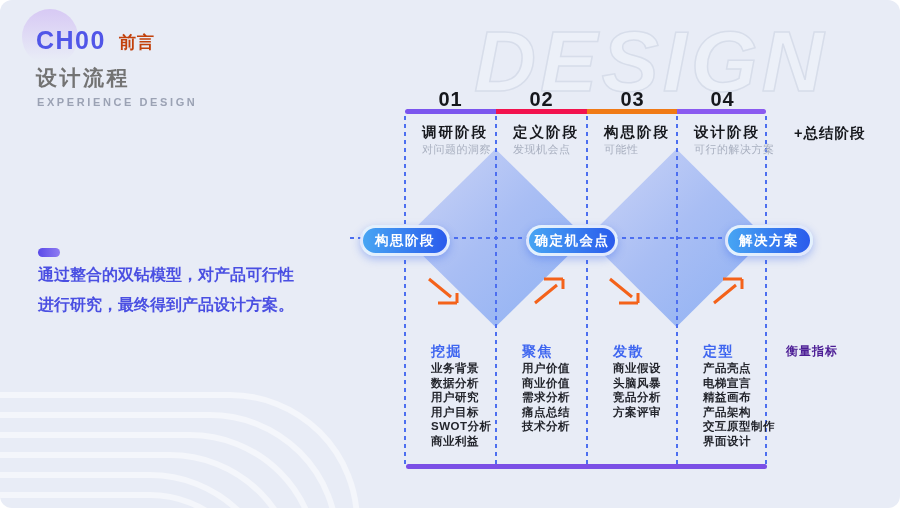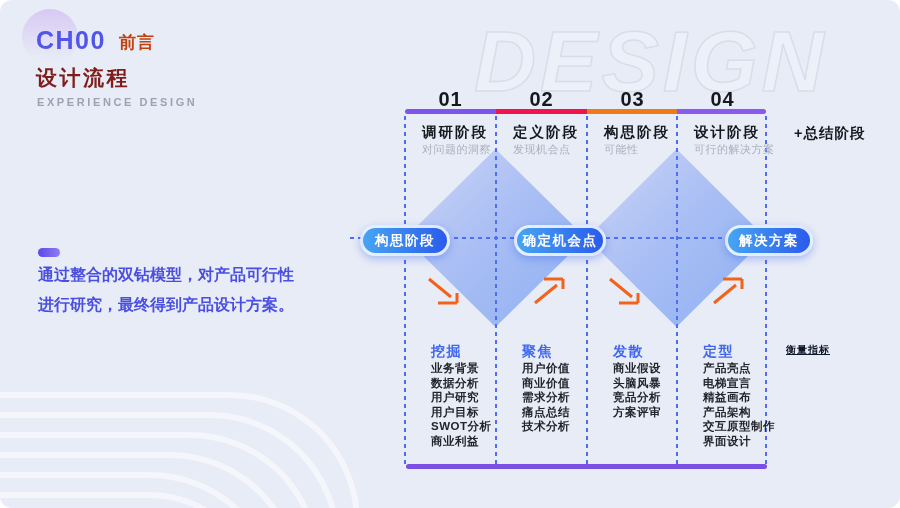--- a/index.html
+++ b/index.html
@@ -12,21 +12,21 @@
              color:#ECF0F8;-webkit-text-stroke:1.5px #D7DDEA;z-index:0;white-space:nowrap;}
   .contours{left:-300px;top:392px;width:660px;height:420px;z-index:0;}
   .ring{position:absolute;border:6px solid rgba(255,255,255,0.5);border-radius:130px;}
   .r0{inset:0;} .r1{inset:20px;} .r2{inset:40px;} .r3{inset:60px;} .r4{inset:80px;} .r5{inset:100px;}
 
   
   .deco-circle{left:22px;top:9px;width:56px;height:56px;border-radius:50%;
                background:linear-gradient(180deg,#D7C9F4 0%,rgba(232,226,248,0.05) 90%);z-index:1;}
   .chapter{left:36px;top:26px;font-size:25px;font-weight:800;color:#5156E8;letter-spacing:1.5px;z-index:2;}
   .badge{left:119px;top:31px;font-size:17px;font-weight:800;color:#c2410c;letter-spacing:1px;z-index:2;}
-  .main-title{left:36px;top:64px;font-size:21px;font-weight:800;color:#7f1d1d;letter-spacing:2.5px;z-index:2;}
+  .main-title{left:36px;top:64px;font-size:21px;font-weight:800;color:#737373;letter-spacing:2.5px;z-index:2;}
   .subtitle{left:37px;top:96px;font-size:11px;font-weight:700;color:#9BA2B4;letter-spacing:2.6px;z-index:2;}
 
   
   .intro-dash{left:38px;top:248px;width:22px;height:9px;border-radius:4.5px;
               background:linear-gradient(90deg,#5A4AE8,#8F7CF2);z-index:2;}
   .intro-text{left:38px;top:260px;width:262px;font-size:16px;font-weight:700;color:#4A4FE2;line-height:30px;z-index:2;}
 
   
   .col-num{top:88px;width:91px;text-align:center;font-size:20px;font-weight:800;color:#15171C;letter-spacing:1px;z-index:4;}
   .seg{top:109px;height:5px;z-index:2;}
@@ -44,26 +44,26 @@
   .extra-stage{left:777px;top:124px;font-size:14.5px;font-weight:800;color:#17191E;letter-spacing:1px;z-index:4;margin-left:17px;}
 
   .diamond{top:149px;width:181px;height:178px;z-index:1;
            background:linear-gradient(135deg,#CDD5F6 0%,#A9BEF4 48%,#8DB0F3 100%);
            clip-path:polygon(50% 0,100% 50%,50% 100%,0 50%);}
   .d1{left:405px;} .d2{left:587px;width:179px;}
 
   .pill{top:225px;height:31px;box-sizing:border-box;border-radius:16px;border:3px solid rgba(255,255,255,0.85);
         background:linear-gradient(90deg,#47A5F3,#2A5BEC);color:#fff;display:flex;align-items:center;justify-content:center;
         font-size:13.5px;font-weight:800;letter-spacing:1.5px;z-index:3;box-shadow:0 3px 8px rgba(42,91,236,0.35);}
-  .p1{left:360px;width:90px;} .p2{left:514px;width:92px;} .p3{left:725px;width:88px;}
+  .p1{left:360px;width:90px;} .p2{left:526px;width:92px;} .p3{left:725px;width:88px;}
 
   .arrow{z-index:2;}
 
   .phase{top:343px;font-size:14px;font-weight:800;color:#3F66F0;letter-spacing:1.5px;z-index:4;}
-  .metrics{left:786px;top:343px;font-size:10px;font-weight:800;color:#0f172a;letter-spacing:1px;z-index:4;text-decoration:underline;}
+  .metrics{left:786px;top:343px;font-size:12px;font-weight:800;color:#4c1d95;letter-spacing:1px;z-index:4;}
   .col-list{top:361px;width:95px;z-index:4;}
   .col-list span{display:block;font-size:11.5px;font-weight:700;color:#23252C;line-height:14.5px;letter-spacing:0.5px;white-space:nowrap;}
   .bottom-bar{left:406px;top:464px;width:361px;height:5px;border-radius:2.5px;background:#7B4FE6;z-index:2;}
 </style>
 </head>
 <body>
 
 <div class="slide">
 
   <div class="abs watermark">DESIGN</div>

